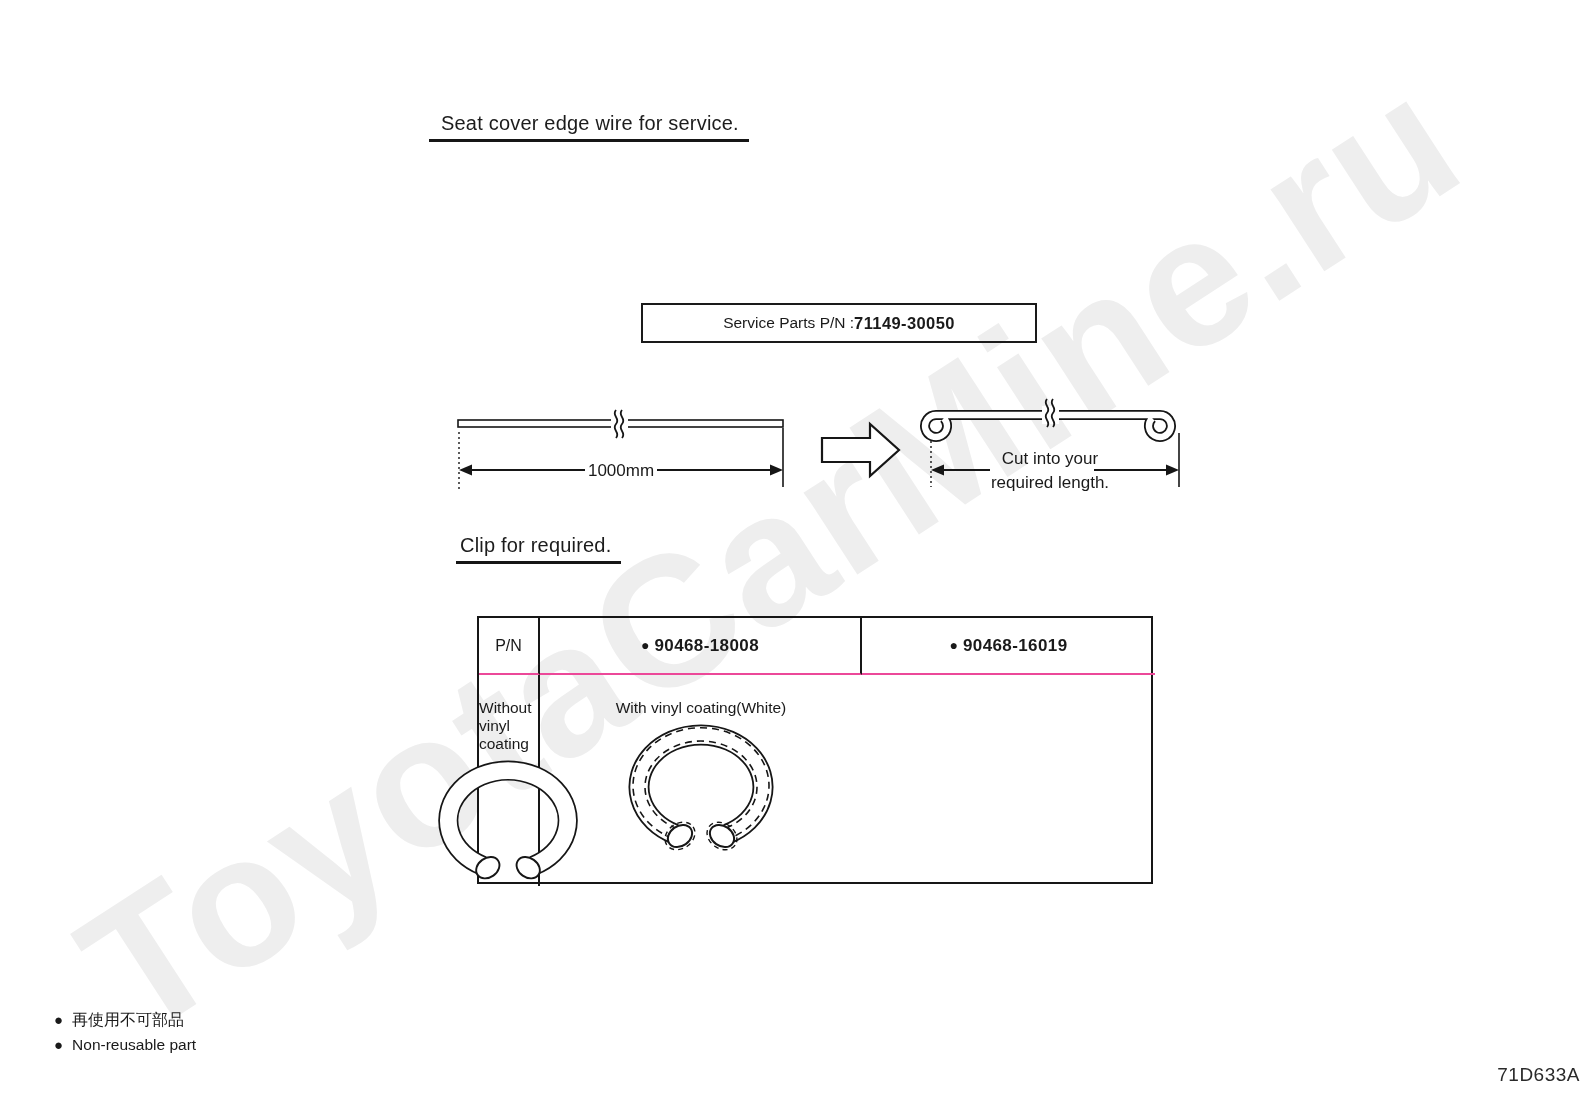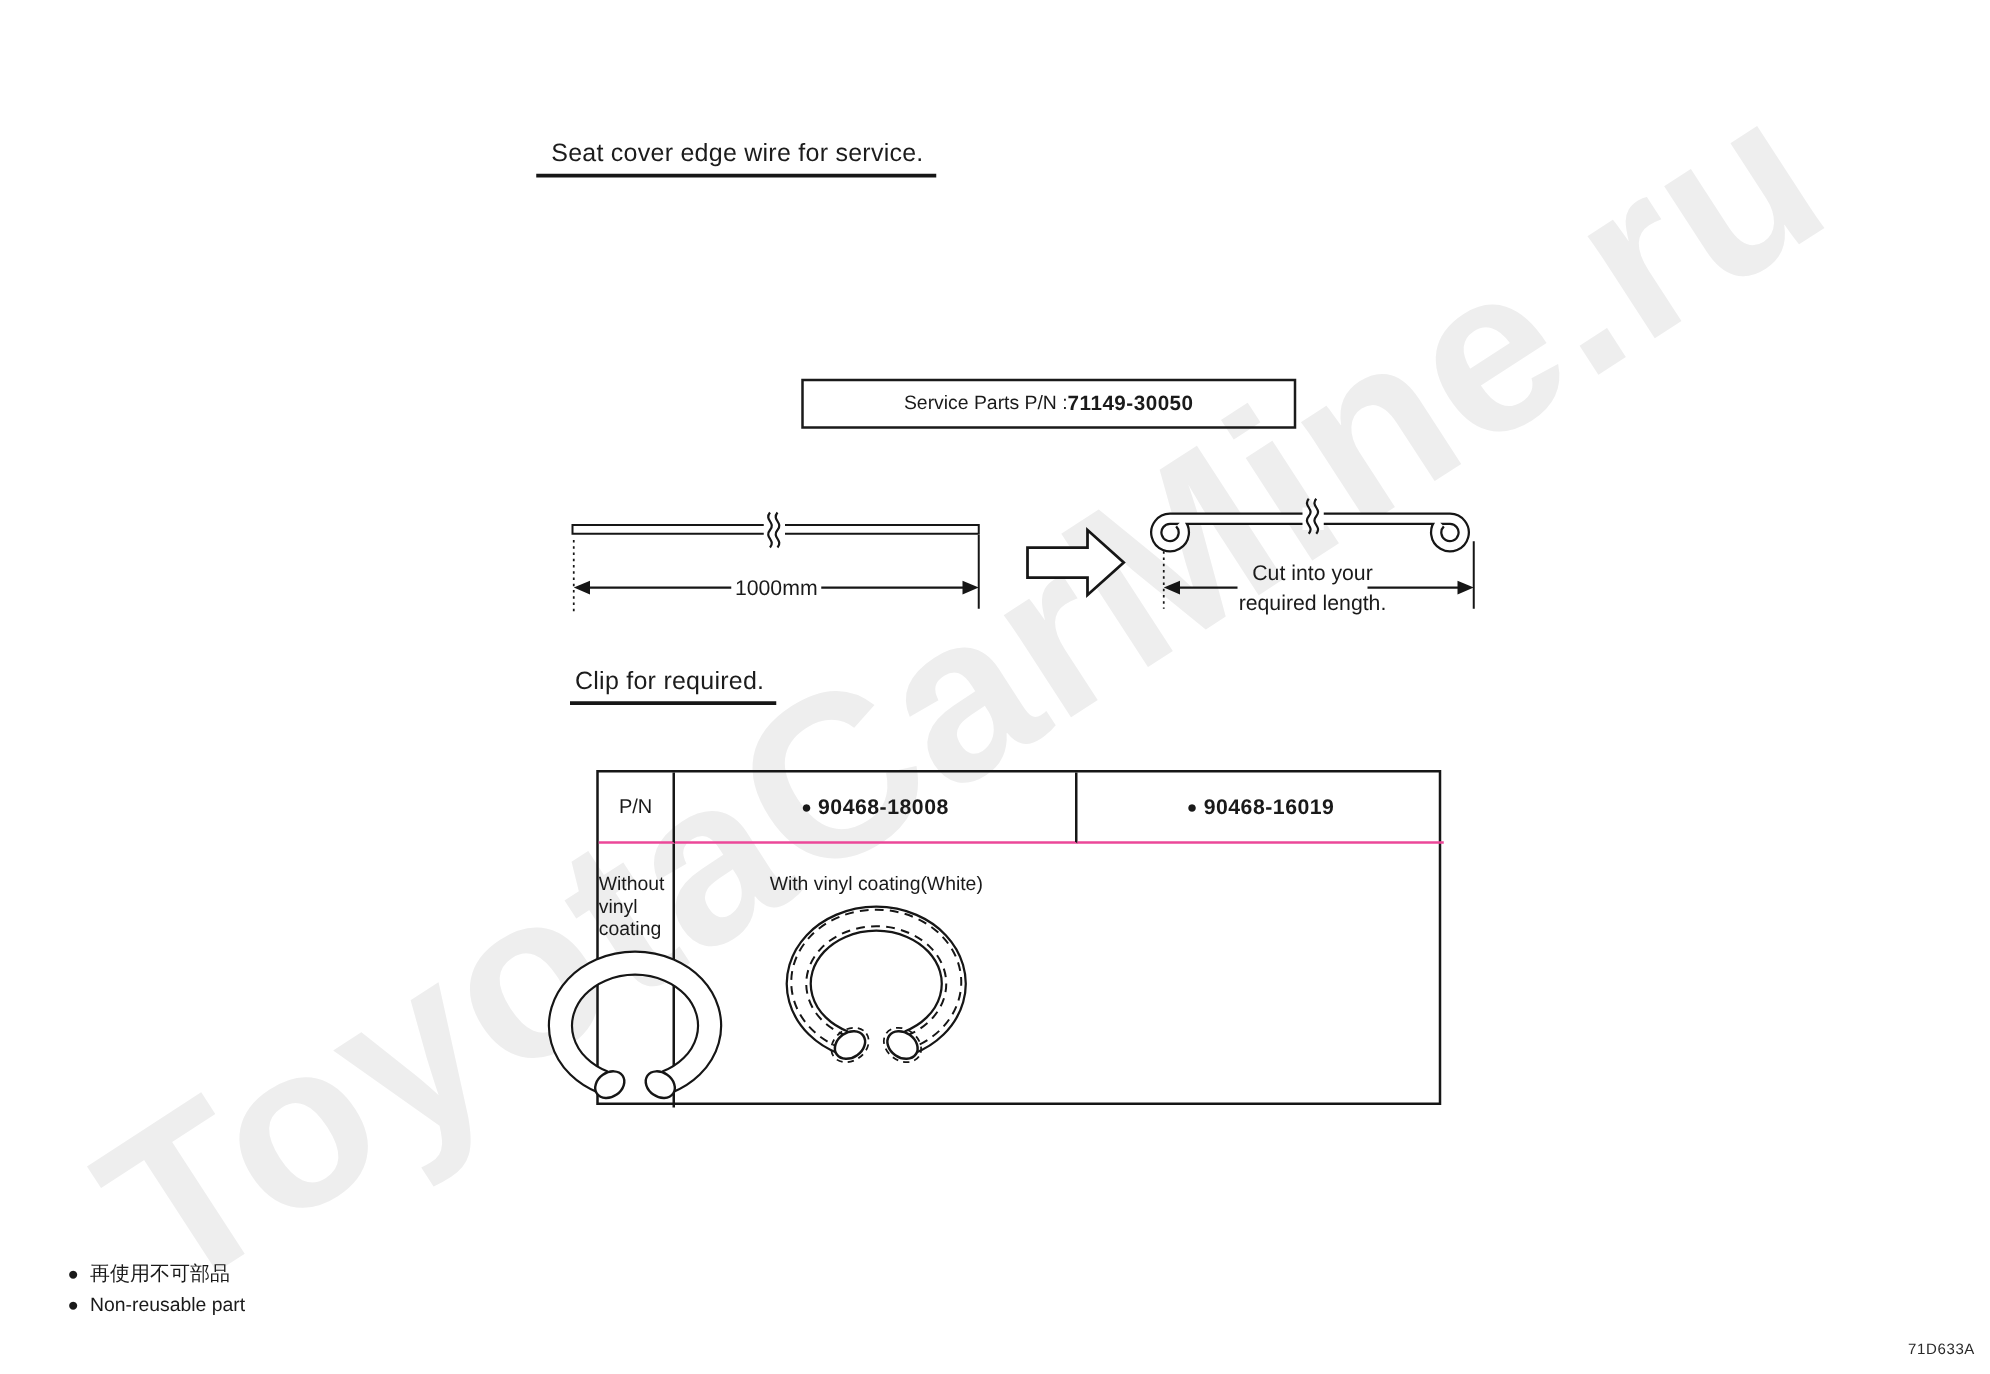--- a/index.html
+++ b/index.html
@@ -57,21 +57,21 @@
   .pn-text{font-size:16px;}
   .part-no{font-size:17px;font-weight:bold;letter-spacing:0.4px;}
   .bullet{font-size:14px;margin-right:5px;position:relative;top:-1px;}
   .shape-cell{flex-direction:column;justify-content:flex-start;padding-top:24px;}
   .shape-label{font-size:15.5px;margin-bottom:6px;}
   
   .legend{left:54px;top:1007px;font-size:16px;line-height:25px;}
   .legend-row{display:flex;align-items:center;}
   .legend .bullet{font-size:15px;margin-right:9px;top:0;}
   .legend-en{font-size:15.5px;}
-  .doc-code{right:12px;bottom:13px;font-size:12px;color:#2a2a2a;letter-spacing:0.5px;}
+  .doc-code{right:12px;bottom:13px;font-size:19px;color:#2a2a2a;letter-spacing:0.5px;}
   svg{display:block;}
   svg text{font-family:"Liberation Sans","DejaVu Sans",sans-serif;fill:#1a1a1a;}
 </style>
 </head>
 <body>
 
 <div class="watermark">ToyotaCarMine.ru</div>
 
 <div class="content">
 

